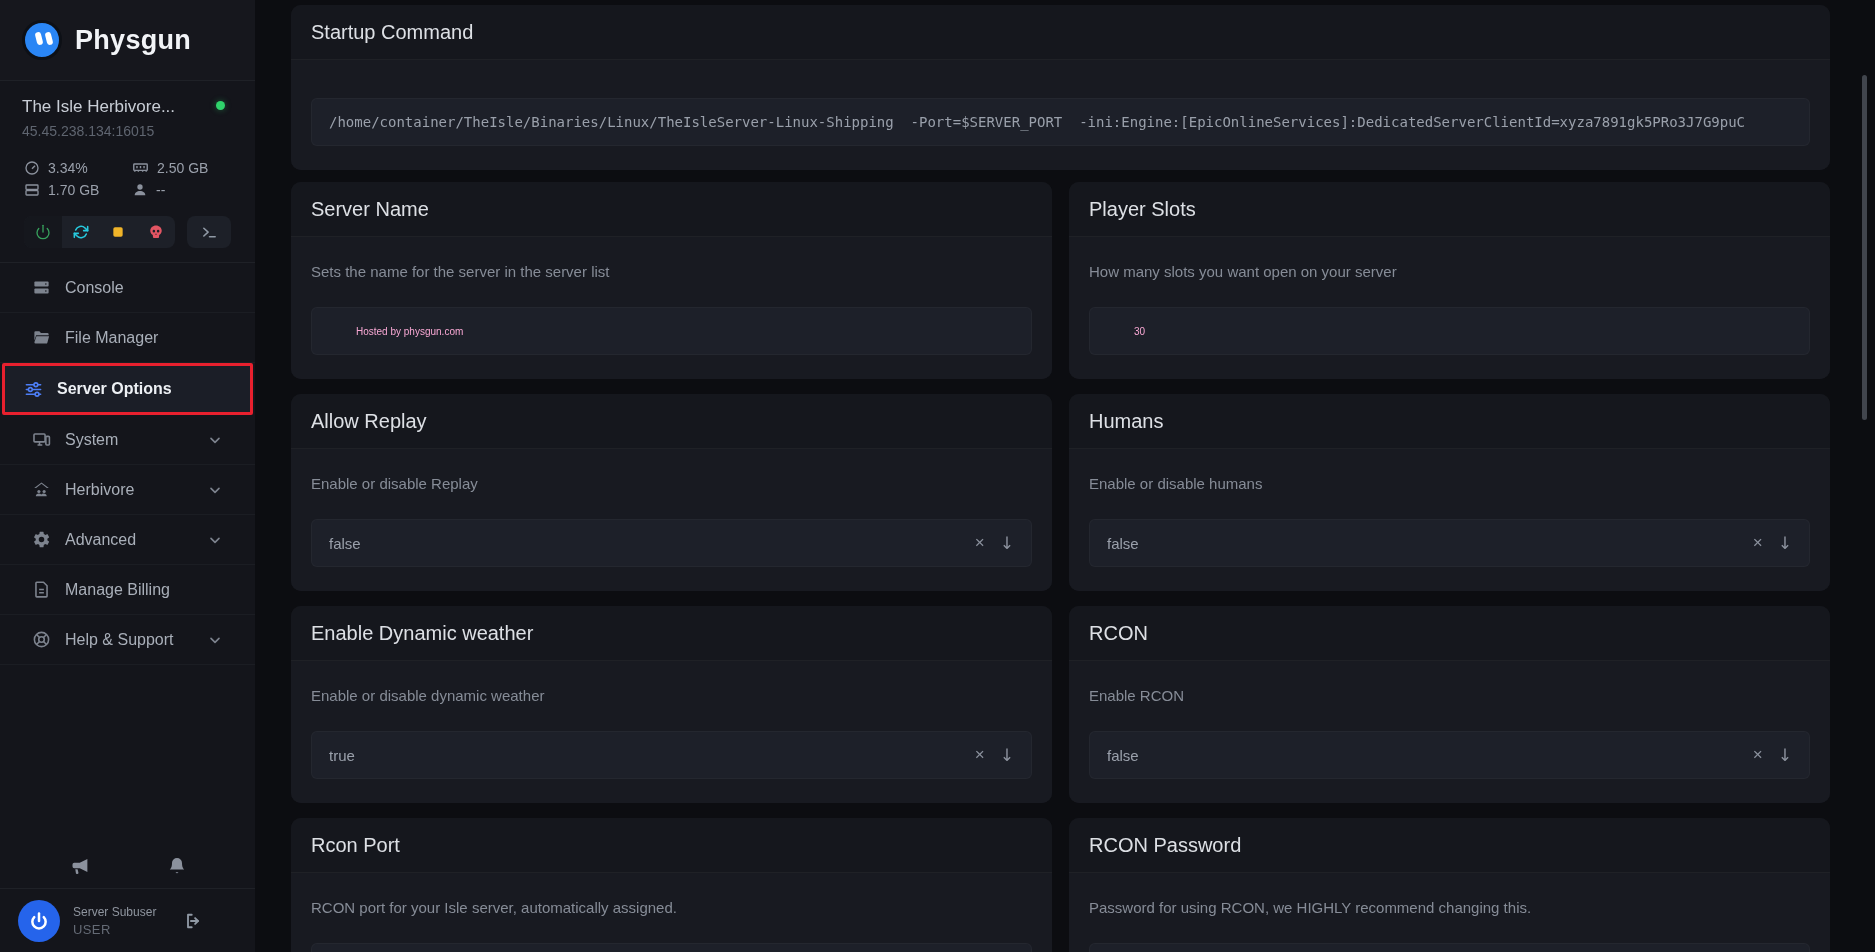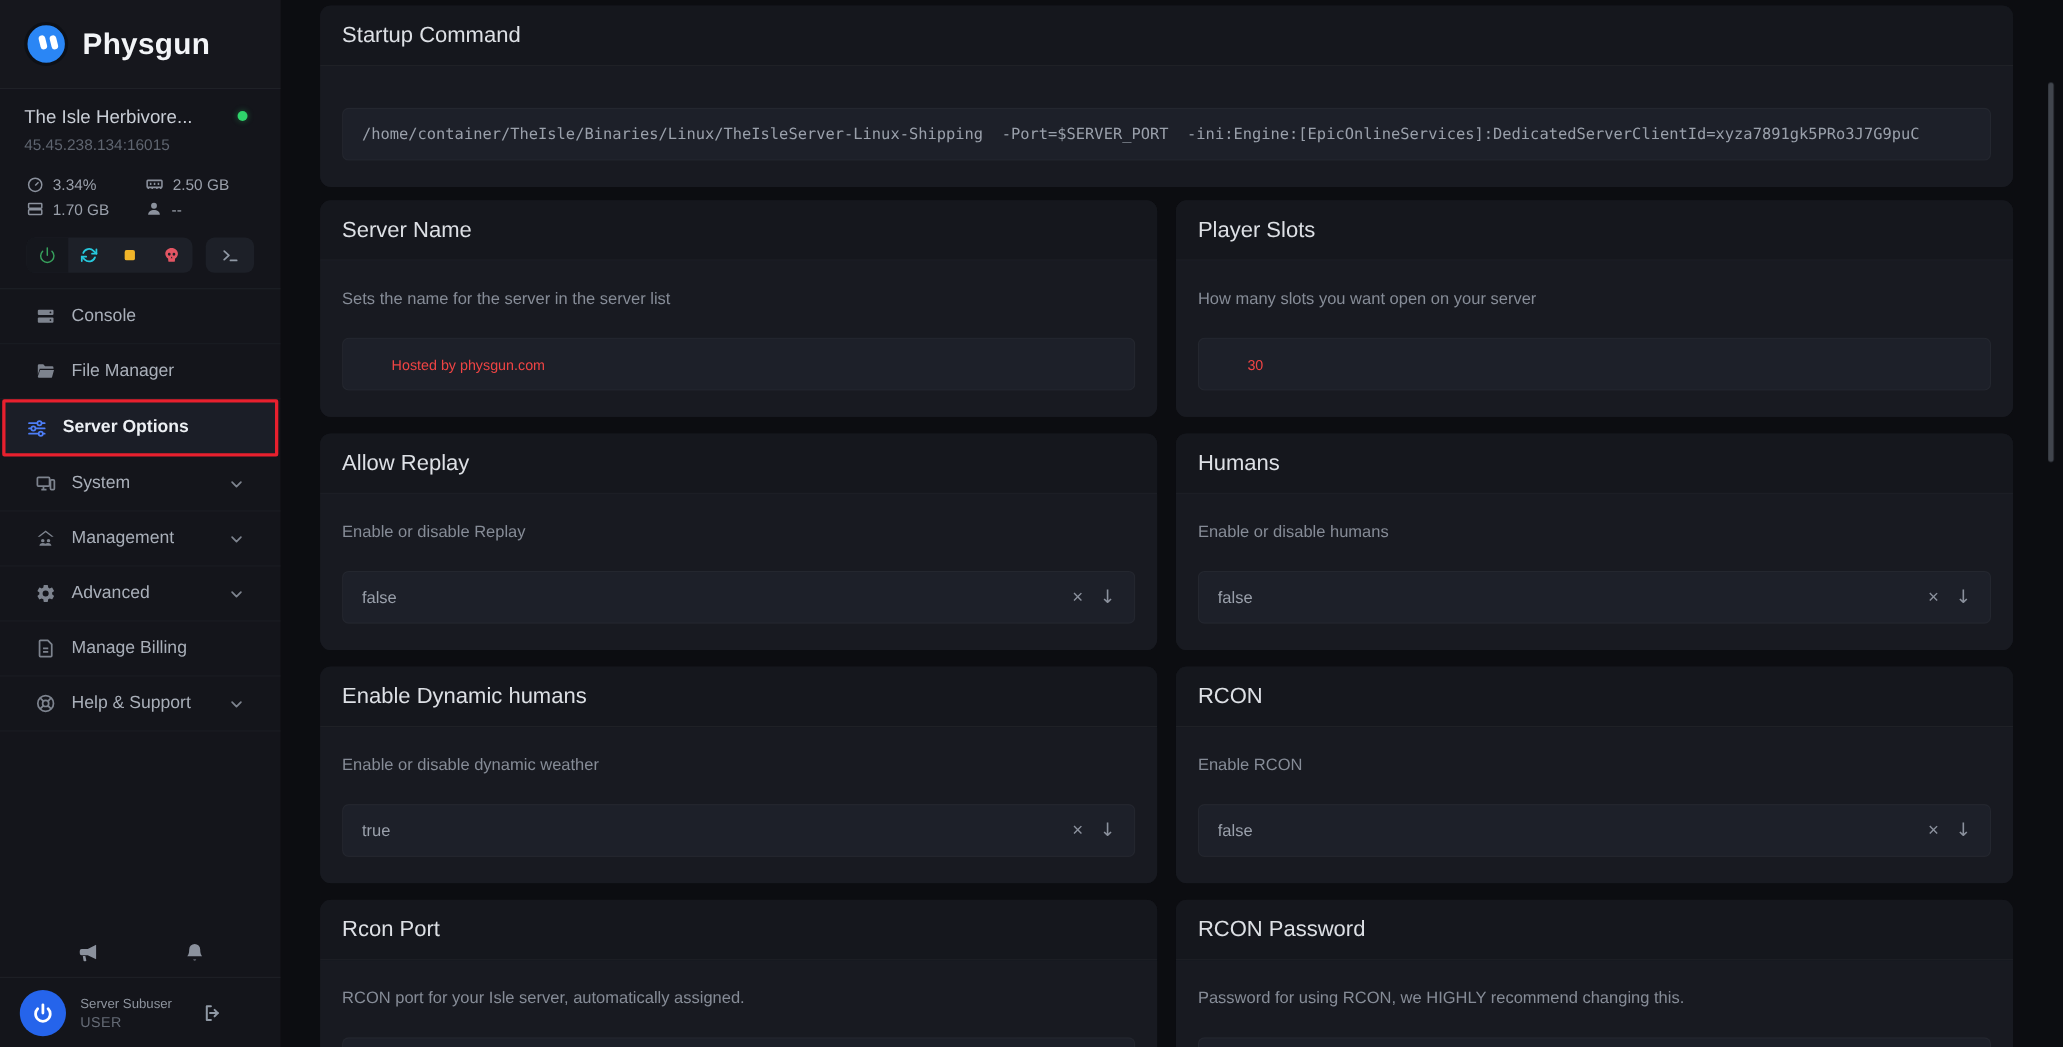--- a/index.html
+++ b/index.html
@@ -67,21 +67,21 @@
   
   .content { flex:1; padding:5px 45px 0 36px; overflow:hidden; }
   .card { background:#17191f; border-radius:10px; overflow:hidden; }
   .card-header { padding:16px 20px 15px; border-bottom:1px solid rgba(255,255,255,.045);
     background:#15171d; }
   .card-title { color:#dde0e5; font-size:20px; }
   .card-body { padding:26px 20px 24px; background:#181a21; }
   .card-desc { color:#868c97; font-size:15px; }
   .field { margin-top:27px; height:48px; background:#1d2029; border:1px solid rgba(255,255,255,.03);
     border-radius:6px; display:flex; align-items:center; padding:0 17px; }
-  input.field { width:100%; color:#ef4444; font-size:13px; outline:none;padding-left:44px; }
+  input.field { width:100%; color:#f9a8d4; font-size:10px; outline:none;padding-left:44px; }
   .code-field { font-family:"DejaVu Sans Mono","Liberation Mono",monospace; font-size:14px;
     color:#9aa0ab; white-space:pre; overflow:hidden; margin-top:16px; cursor:text; }
   .select-field { justify-content:space-between; cursor:pointer; }
   .select-value { color:#9aa0ab; font-size:15px; }
   .select-icons { display:flex; align-items:center; gap:15px; color:#8b919d; }
   .select-icons .x { font-size:17px; cursor:pointer; }
   .select-icons .dn { font-size:17px; cursor:pointer; font-family:"DejaVu Sans",sans-serif; }
 
   .full-card .card-body { padding:22px 20px 24px; }
   .grid { display:grid; grid-template-columns:1fr 1fr; gap:15px 17px; margin-top:12px; }
@@ -245,21 +245,21 @@
       </div>
       <div class="nav-item">
         <span class="icon">
             <svg width="19" height="19" viewBox="0 0 24 24" fill="currentColor">
               <path d="M12 3L2.8 10h2.4l6.8-5.2L18.8 10h2.4z"></path>
               <circle cx="8.7" cy="14.5" r="2"></circle>
               <circle cx="15.3" cy="14.5" r="2"></circle>
               <path d="M4.8 20.5c0-2 1.7-3.4 3.9-3.4 1.2 0 2.3.4 3 1.1.7-.7 1.8-1.1 3-1.1 2.2 0 3.9 1.4 3.9 3.4z"></path>
             </svg>
           </span>
-        <span class="label">Management</span>
+        <span class="label">Herbivore</span>
         <span class="chev">
             <svg width="16" height="16" viewBox="0 0 24 24" fill="none" stroke="currentColor" stroke-width="2.4" stroke-linecap="round" stroke-linejoin="round">
               <polyline points="6 9.5 12 15.5 18 9.5"></polyline>
             </svg>
           </span>
       </div>
       <div class="nav-item">
         <span class="icon">
             <svg width="19" height="19" viewBox="0 0 24 24" fill="currentColor">
               <path d="M19.4 13c.05-.32.07-.66.07-1s-.02-.68-.07-1l2.03-1.58a.5.5 0 0 0 .12-.64l-1.92-3.32a.5.5 0 0 0-.61-.22l-2.39.96a7.3 7.3 0 0 0-1.73-1l-.36-2.54a.5.5 0 0 0-.5-.42h-3.84a.5.5 0 0 0-.5.42l-.36 2.54c-.63.26-1.2.6-1.73 1l-2.39-.96a.5.5 0 0 0-.61.22L2.68 8.78a.5.5 0 0 0 .12.64L4.83 11c-.05.32-.08.66-.08 1s.03.68.08 1l-2.03 1.58a.5.5 0 0 0-.12.64l1.92 3.32c.14.24.42.33.61.22l2.39-.96c.53.4 1.1.74 1.73 1l.36 2.54c.04.24.25.42.5.42h3.84c.25 0 .46-.18.5-.42l.36-2.54a7.3 7.3 0 0 0 1.73-1l2.39.96c.23.09.47 0 .61-.22l1.92-3.32a.5.5 0 0 0-.12-.64L19.4 13zM12 15.5a3.5 3.5 0 1 1 0-7 3.5 3.5 0 0 1 0 7z"></path>
@@ -402,21 +402,21 @@
             <span class="select-icons">
               <span class="x">×</span>
               <span class="dn">↓</span>
             </span>
           </div>
         </div>
       </section>
 
       <section class="card">
         <div class="card-header">
-            <div class="card-title">Enable Dynamic humans</div>
+            <div class="card-title">Enable Dynamic weather</div>
           </div>
         <div class="card-body">
           <div class="card-desc">Enable or disable dynamic weather</div>
           <div class="field select-field">
             <span class="select-value">true</span>
             <span class="select-icons">
               <span class="x">×</span>
               <span class="dn">↓</span>
             </span>
           </div>

